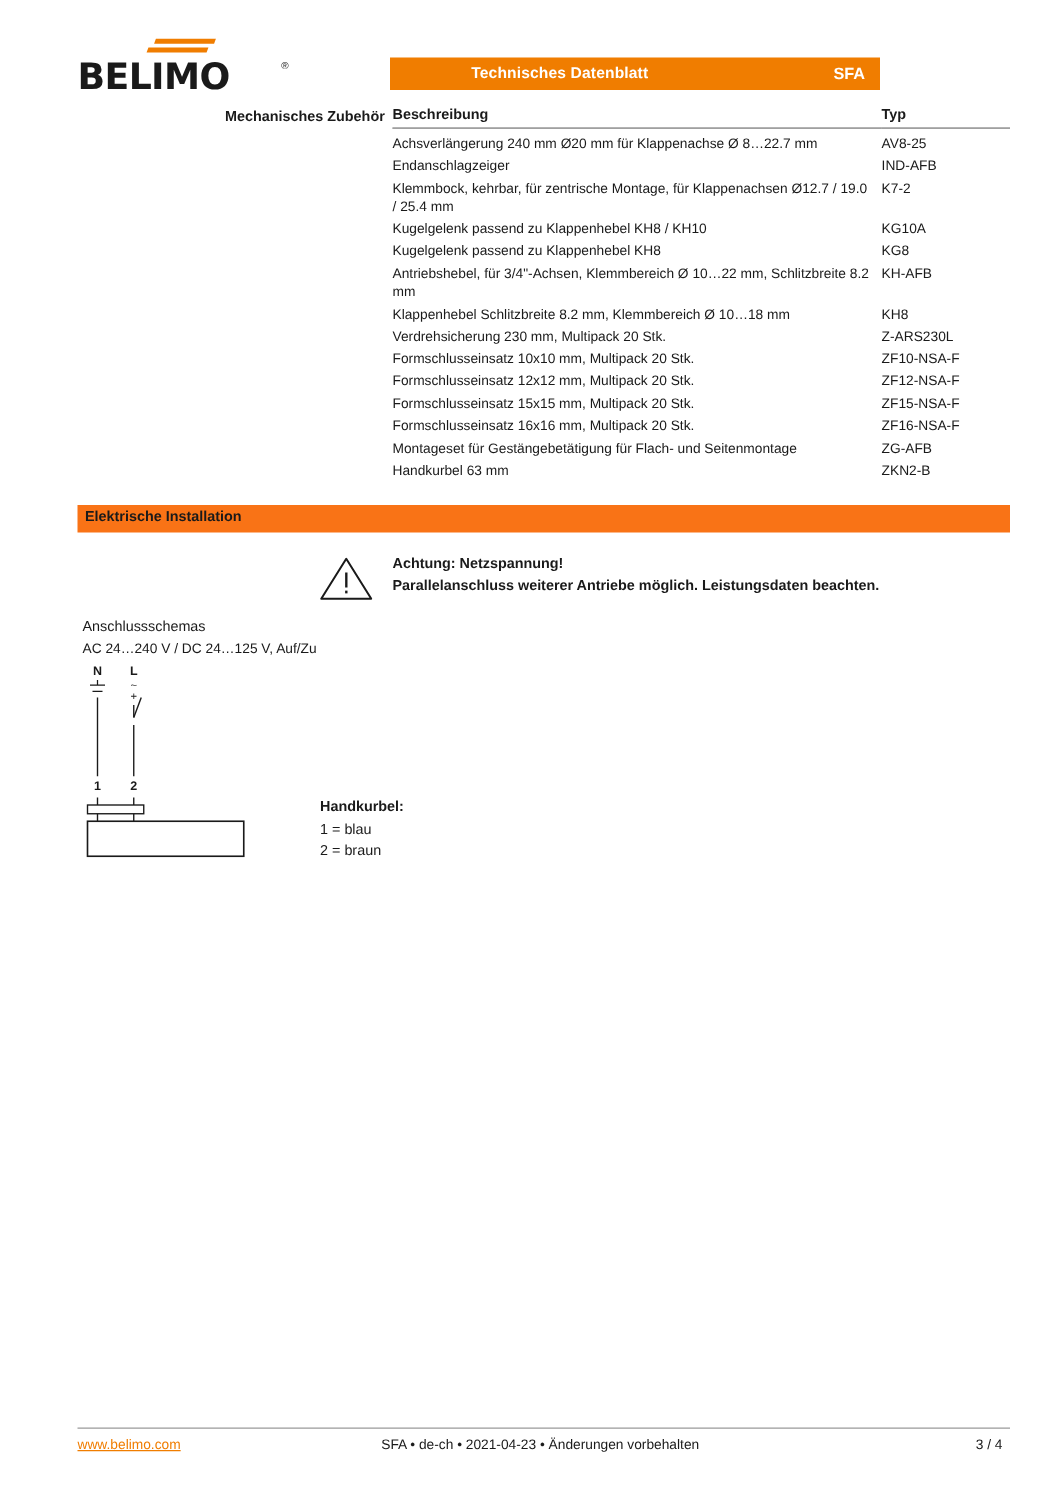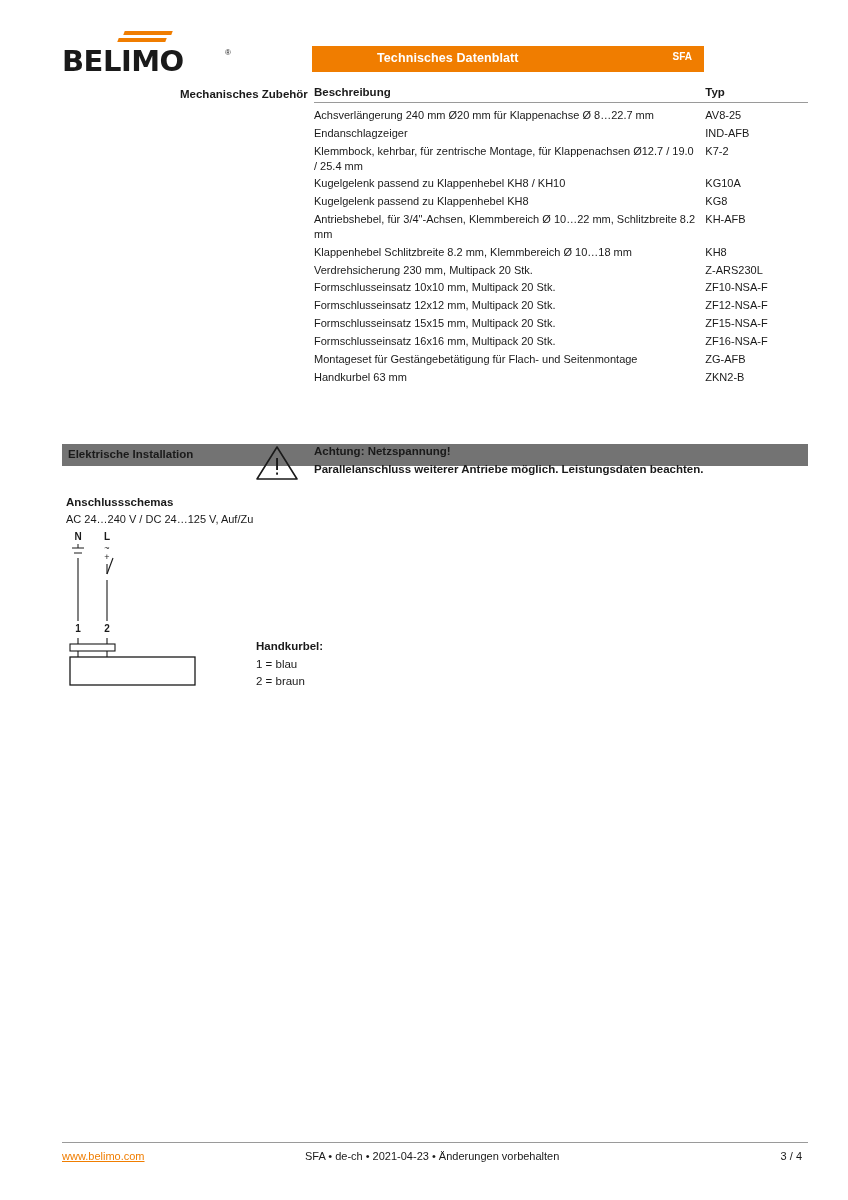--- a/index.html
+++ b/index.html
@@ -83,21 +83,21 @@
     left: 65px;
     top: 5px;
     font-size: 12.5px;
     font-weight: bold;
     letter-spacing: 0.1px;
   }
   .title-bar .t-right {
     position: absolute;
     right: 12px;
     top: 5px;
-    font-size: 10px;
+    font-size: 13px;
     font-weight: bold;
   }
 
   
   .acc-section {
     position: absolute;
     top: 86px;
     left: 62px;
     width: 746px;
   }
@@ -137,22 +137,21 @@
   .acc-table th.c-typ,  .acc-table td.c-typ  { width: 104px; }
   .acc-table tbody tr:first-child td { padding-top: 5px; }
 
   
   .band {
     position: absolute;
     left: 62px;
     top: 404px;
     width: 746px;
     height: 22px;
-    background: #737373;
-    margin-top: 40px;
+    background: #f97316;
   }
   .band span {
     position: absolute;
     left: 6px;
     top: 4px;
     font-size: 11.5px;
     font-weight: bold;
     color: #1a1a1a;
   }
 
@@ -181,21 +180,21 @@
     line-height: 1.55;
     color: #1a1a1a;
   }
 
   
   .wiring-title {
     position: absolute;
     left: 66px;
     top: 496px;
     font-size: 11.5px;
-    font-weight: bold;
+    font-weight: normal;
   }
   .wiring-sub {
     position: absolute;
     left: 66px;
     top: 513px;
     font-size: 11px;
     text-align: center;
   }
   .diagram {
     position: absolute;

